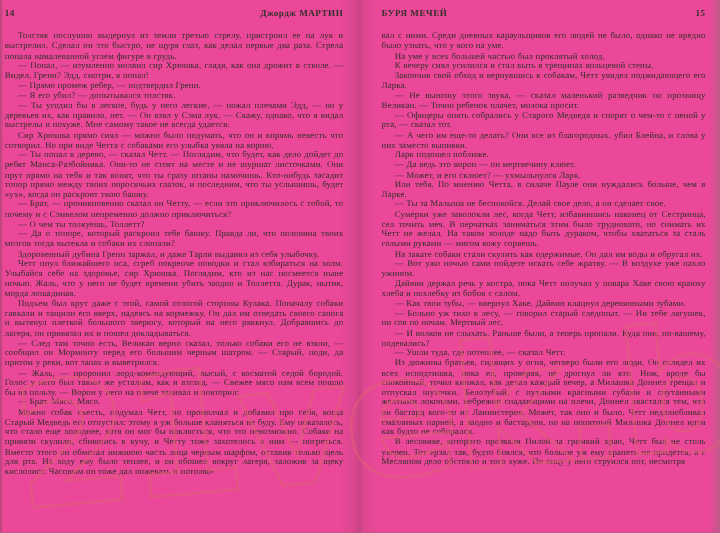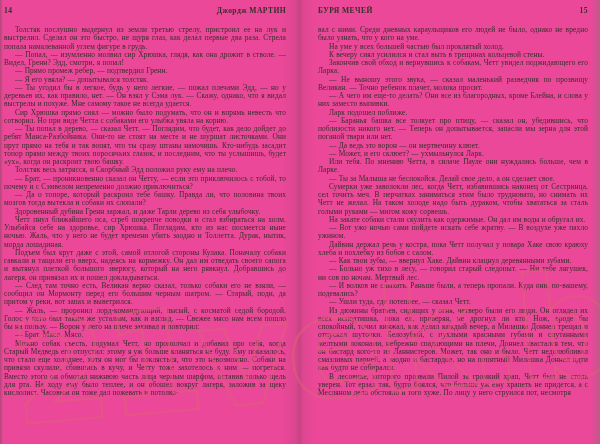--- a/index.html
+++ b/index.html
@@ -63,51 +63,51 @@
 
   <div class="page page-left">
     <div class="pagehead">
       <span>14</span>
       <span>Джордж МАРТИН</span>
     </div>
     <div class="pagebody">
         <p class="">Толстяк послушно выдернул из земли третью стрелу, пристроил ее на лук и выстрелил. Сделал он это быстро, не щуря глаз, как делал первые два раза. Стрела попала намалеванной углем фигуре в грудь.</p>
         <p class="">— Попал, — изумленно молвил сир Хрюшка, глядя, как она дрожит в стволе. — Видел, Гренн? Эдд, смотри, я попал!</p>
         <p class="">— Прямо промеж ребер, — подтвердил Гренн.</p>
-        <p class="">— Я его увяла? — допытывался толстяк.</p>
+        <p class="">— Я его убил? — допытывался толстяк.</p>
         <p class="">— Ты угодил бы в легкое, будь у него легкие, — пожал плечами Эдд, — но у деревьев их, как правило, нет. — Он взял у Сэма лук. — Скажу, однако, что я видал выстрелы и похуже. Мне самому такое не всегда удается.</p>
         <p class="">Сир Хрюшка прямо сиял — можно было подумать, что он и впрямь невесть что сотворил. Но при виде Четта с собаками его улыбка увяла на корню.</p>
         <p class="">— Ты попал в дерево, — сказал Четт. — Поглядим, что будет, как дело дойдет до ребят Манса-Разбойника. Они-то не стоят на месте и не шуршат листочками. Они прут прямо на тебя и так вопят, что ты сразу штаны намочишь. Кто-нибудь засадит топор прямо между твоих поросячьих глазок, и последним, что ты услышишь, будет «ух», когда он раскроит твою башку.</p>
-        <p class="">Толстяк весь затрясся, и Скорбный Эдд положил руку ему на плечо.</p>
         <p class="">— Брат, — проникновенно сказал он Четту, — если это приключилось с тобой, то почему и с Сэмвелом непременно должно приключиться?</p>
+        <p class="">— О чем ты толкуешь, Толлетт?</p>
         <p class="">— Да о топоре, который раскроил тебе башку. Правда ли, что половина твоих мозгов тогда вытекла и собаки их слопали?</p>
-        <p class="">Здоровенный дубина Гренн заржал, и даже Тарли дерево из себя улыбочку.</p>
+        <p class="">Здоровенный дубина Гренн заржал, и даже Тарли выдавил из себя улыбочку.</p>
         <p class="">Четт пнул ближайшего пса, сгреб покрепче поводки и стал взбираться на холм. Улыбайся себе на здоровье, сир Хрюшка. Поглядим, кто из нас посмеется ныне ночью. Жаль, что у него не будет времени убить заодно и Толлетта. Дурак, нытик, морда лошадиная.</p>
         <p class="">Подъем был крут даже с этой, самой отлогой стороны Кулака. Поначалу собаки гавкали и тащили его вверх, надеясь на кормежку. Он дал им отведать своего сапога и вытянул плеткой большого зверюгу, который на него рявкнул. Добравшись до лагеря, он привязал их и пошел докладываться.</p>
         <p class="">— След там точно есть, Великан верно сказал, только собаки его не взяли, — сообщил он Мормонту перед его большим черным шатром. — Старый, поди, да притом у реки, вот запах и выветрился.</p>
         <p class="">— Жаль, — проронил лорд-командующий, лысый, с косматой седой бородой. Голос у него был таким же усталым, как и взгляд. — Свежее мясо нам всем пошло бы на пользу. — Ворон у него на плече закивал и повторил:</p>
         <p class="">— Брат. Мясо. Мясо.</p>
         <p class="">Можно собак съесть, подумал Четт, но промолчал и добавил про себя, когда Старый Медведь его отпустил: этому я уж больше кланяться не буду. Ему показалось, что стало еще холоднее, хотя он мог бы поклясться, что это невозможно. Собаки на привязи скулили, сбившись в кучу, и Четту тоже захотелось к ним — погреться. Вместо этого он обмотал нижнюю часть лица черным шарфом, оставив только щель для рта. На ходу ему было теплее, и он обошел вокруг лагеря, заложив за щеку кислолист. Часовым он тоже дал пожевать и потолко-</p>
       </div>
   </div>
 
   <div class="page page-right">
     <div class="pagehead">
       <span>БУРЯ МЕЧЕЙ</span>
       <span>15</span>
     </div>
     <div class="pagebody">
         <p class="noindent">вал с ними. Среди дневных караульщиков его людей не было, однако не вредно было узнать, что у кого на уме.</p>
         <p class="">На уме у всех большей частью был проклятый холод.</p>
         <p class="">К вечеру сиял усилился и стал выть в трещинах кольцевой стены.</p>
         <p class="">Закончив свой обход и вернувшись к собакам, Четт увидел поджидающего его Ларка.</p>
         <p class="">— Не выношу этого звука, — сказал маленький разведчик по прозвищу Великан. — Точно ребенок плачет, молока просит.</p>
-        <p class="">— А чего им еще-то делать? Они все из благородных, кроме Блейна, и слова у них заместо выпивки.</p>
+        <p class="">— Офицеры опять собрались у Старого Медведя и спорят о чем-то с пеной у рта, — сказал тот.</p>
+        <p class="">— А чего им еще-то делать? Они все из благородных, убил Блейна, и слова у них заместо выпивки.</p>
         <p class="">Ларк подошел поближе.</p>
-        <p class="">— Баранья башка все толкует про птицу, — сказал он, убедившись, что поблизости никого нет. — Теперь он допытывается, запасли мы зерна для этой поганой твари или нет.</p>
         <p class="">— Да ведь это ворон — он мертвечину клюет.</p>
         <p class="">— Может, и его склюет? — ухмыльнулся Ларк.</p>
         <p class="">Или тебя. По мнению Четта, в силаче Пауле они нуждались больше, чем в Ларке.</p>
         <p class="">— Ты за Малыша не беспокойся. Делай свое дело, а он сделает свое.</p>
         <p class="">Сумерки уже заволокли лес, когда Четт, избавившись наконец от Сестринца, сел точить меч. В перчатках заниматься этим было трудновато, но снимать их Четт не желал. На таком холоде надо быть дураком, чтобы хвататься за сталь голыми руками — мигом кожу сорвешь.</p>
         <p class="">На закате собаки стали скулить как одержимые. Он дал им воды и обругал их.</p>
         <p class="">— Вот ужо ночью сами пойдете искать себе жратву. — В воздухе уже пахло ужином.</p>
         <p class="">Дайвин держал речь у костра, пока Четт получал у повара Хаке свою краюху хлеба и похлебку из бобов с салом.</p>
         <p class="">— Как твои зубы, — ввернул Хаке. Дайвин клацнул деревянными зубами.</p>
         <p class="">— Больно уж тихо в лесу, — говорил старый следопыт. — Ни тебе лягушек, ни сов по ночам. Мертвый лес.</p>

